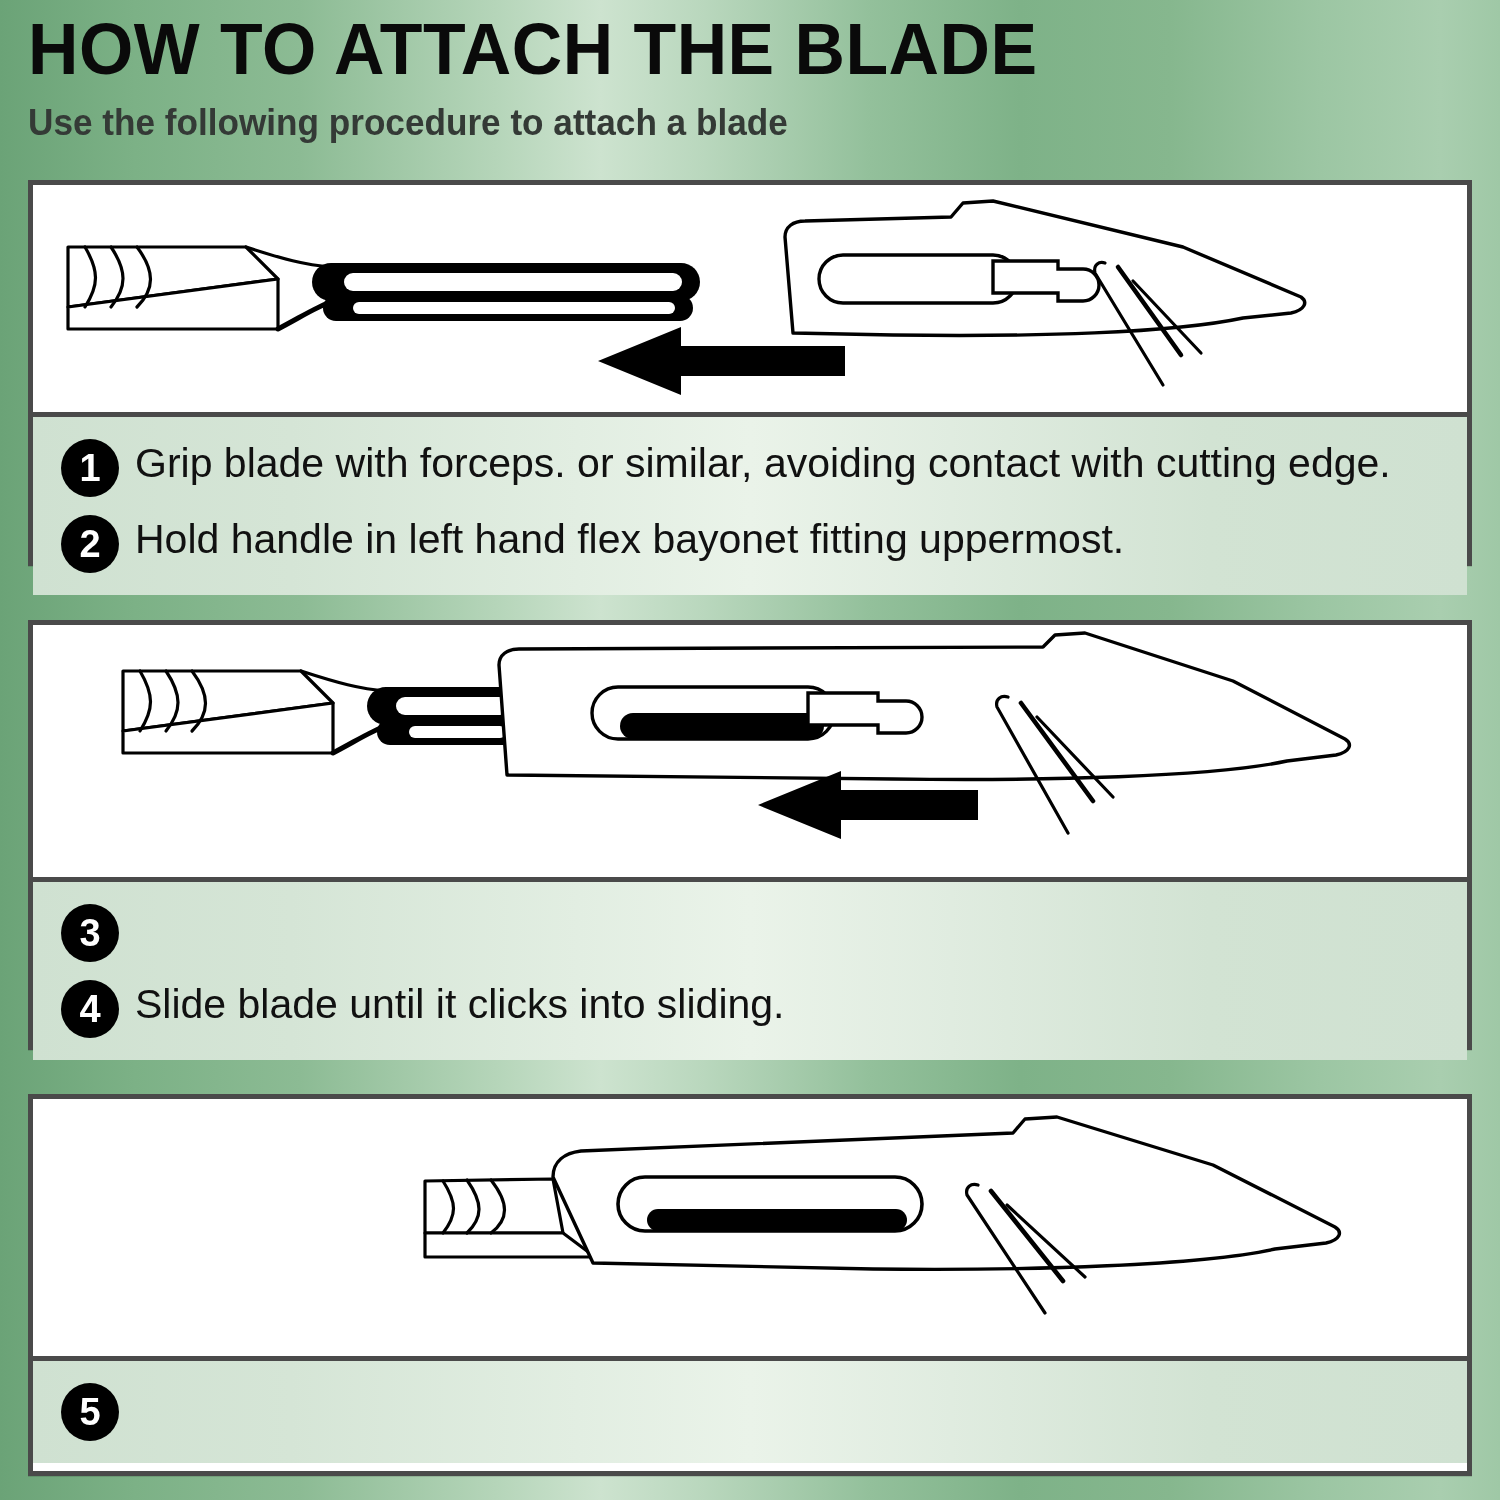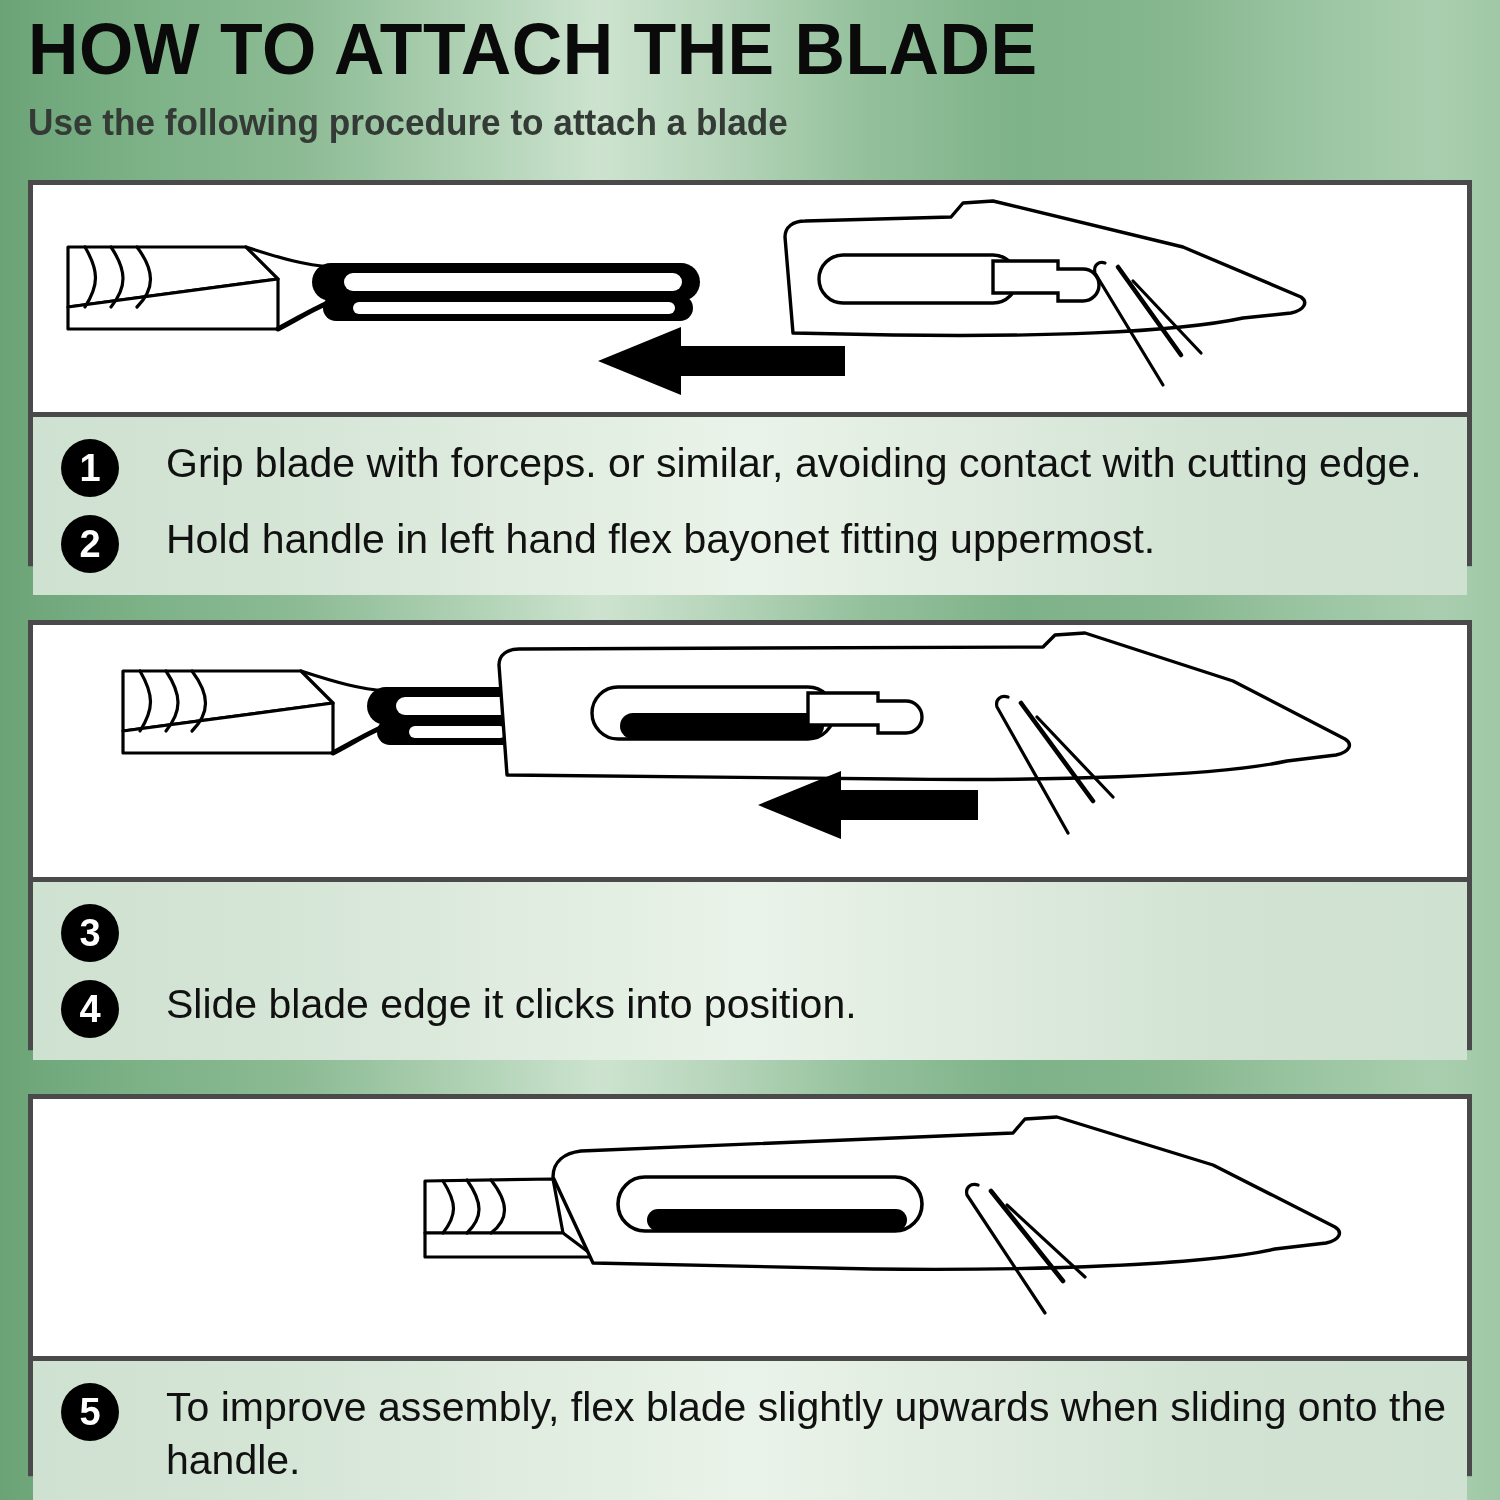--- a/index.html
+++ b/index.html
@@ -119,21 +119,21 @@
     background: #000;
     color: #fff;
     font-family: "Liberation Sans", sans-serif;
     font-weight: bold;
     font-size: 38px;
     line-height: 58px;
     text-align: center;
     margin-top: 2px;
   }
   .step-text {
-    margin-left: 47px;
+    margin-left: 16px;
     font-family: "Liberation Sans", sans-serif;
     font-size: 41px;
     line-height: 53px;
     color: #111;
     max-width: 1290px;
   }
 
   svg { display: block; }
 </style>
 </head>
@@ -252,21 +252,21 @@
         </g>
       </svg>
     </div>
 
     <div class="steps-area">
       <div class="step-row">
         <div class="badge">3</div>
       </div>
       <div class="step-row">
         <div class="badge">4</div>
-        <div class="step-text">Slide blade edge it clicks into position.</div>
+        <div class="step-text">Slide blade until it clicks into sliding.</div>
       </div>
     </div>
   </div>
 
   <div class="panel" id="panel-3">
     <div class="figure-area">
       <svg width="1434" height="257" viewBox="0 0 1434 257">
         <g fill="none" stroke="#000" stroke-width="3.2" stroke-linejoin="round" stroke-linecap="round">
 
           <path d="M392,82 L520,80 L530,134 L392,134 Z" fill="#ffffff"></path>
@@ -290,18 +290,17 @@
             <path d="M958,92 L1030,182" stroke-width="4.6"></path>
             <path d="M974,106 L1052,178" stroke-width="3.2"></path>
           </g>
         </g>
       </svg>
     </div>
 
     <div class="steps-area">
       <div class="step-row">
         <div class="badge">5</div>
-        <div class="step-text">To improve assembly, flex blade slightly upwards when sliding onto the handle.</div>
       </div>
     </div>
   </div>
 
 </div>
 
 </body></html>

